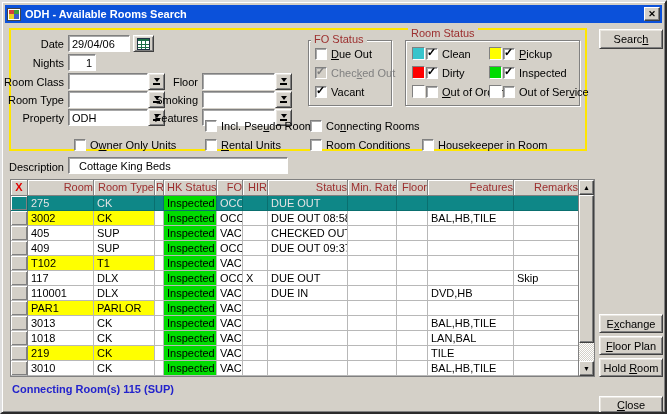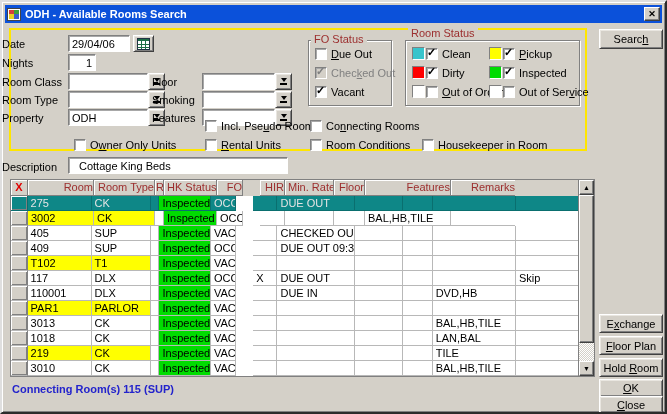--- a/index.html
+++ b/index.html
@@ -29,21 +29,21 @@
     border:1px solid; border-color:#FFF #404040 #404040 #FFF;
     box-shadow: inset -1px -1px 0 #808080;
     font-size:9px; font-weight:bold; text-align:center; line-height:12px; cursor:default; }
   .raised{ background:var(--face,#D4D0C8); border:1px solid; border-color:#FFF #404040 #404040 #FFF;
     box-shadow: inset 1px 1px 0 #E9E6E0, inset -1px -1px 0 #808080; }
   input.fld{ position:absolute; height:17px; font:11px "Liberation Sans",sans-serif;
     padding:0 3px; background:#fff; border:1px solid; border-color:#808080 #FFF #FFF #808080;
     box-shadow: inset 1px 1px 0 #A8A8A8; outline:none; }
   .ta-r{ text-align:right; }
   .lbl{ position:absolute; height:14px; line-height:14px; }
-  .lbl.r{ }
+  .lbl.r{ text-align:right; }
 
   .btn{ position:absolute; font:11px "Liberation Sans",sans-serif;
     background:var(--face,#D4D0C8); border:1px solid; border-color:#FFF #404040 #404040 #FFF;
     box-shadow: inset 1px 1px 0 #E9E6E0, inset -1px -1px 0 #808080; cursor:default; }
 
   
   .mini-btn{ position:absolute; display:flex; flex-direction:column;
     align-items:center; justify-content:center; }
   .tri{ width:0; height:0; border-left:3px solid transparent; border-right:3px solid transparent;
     border-top:4px solid #000; }
@@ -90,21 +90,21 @@
   .trow{ display:flex; height:15px; background:#fff; }
   .tc{ border-right:1px solid #B8B8B8; border-bottom:1px solid #B8B8B8;
     padding:1px 0 0 3px; overflow:hidden; white-space:nowrap; line-height:13px; }
   .tc.rowhdr{ background:var(--face,#D4D0C8); border-right:1px solid #808080;
     box-shadow: inset 1px 1px 0 #FFF, inset -1px -1px 0 #808080; }
   .tc.hk{ background:var(--hk-green,#00DC00); color:#000; }
   .tc.hl{ background:var(--hl-yellow,#FFFF00); color:#000; }
   .trow.sel .tc{ background:var(--sel-teal,#0E8787); color:#E4E4E4; border-color:#0A6F6F; }
   .trow.sel .tc.hk{ background:var(--hk-green,#00DC00); color:#000; }
   .c0{ width:17px; } .c1{ width:66px; } .c2{ width:61px; } .c3{ width:9px; padding-left:1px; }
-  .c4{ width:53px; } .c5{ width:26px; } .c6{ width:25px;margin-left:17px; } .c7{ width:80px; }
+  .c4{ width:53px; } .c5{ width:26px; } .c6{ width:25px; } .c7{ width:80px; }
   .c8{ width:49px; } .c9{ width:31px; } .c10{ width:86px; } .c11{ width:64px; border-right:none; }
 
   
   .sbar{ width:16px; position:relative;
     background:#E6E3DE;
     background-image: repeating-conic-gradient(#FFF 0 25%, #D4D0C8 0 50%);
     background-size:2px 2px; border-left:1px solid #808080; }
   .sbtn{ position:absolute; left:0; width:15px; height:15px;
     background:var(--face,#D4D0C8); border:1px solid; border-color:#FFF #404040 #404040 #FFF;
     box-shadow: inset -1px -1px 0 #808080; font-size:7px; line-height:13px; text-align:center; color:#000; }
@@ -263,20 +263,21 @@
   <div class="grid">
     <div class="grid-main">
       <div class="thead">
           <div class="hc c0">X</div>
           <div class="hc c1">Room</div>
           <div class="hc c2">Room Type</div>
           <div class="hc c3">R</div>
           <div class="hc c4">HK Status</div>
           <div class="hc c5">FO</div>
           <div class="hc c6">HIR</div>
+          <div class="hc c7">Status</div>
           <div class="hc c8">Min. Rate</div>
           <div class="hc c9">Floor</div>
           <div class="hc c10">Features</div>
           <div class="hc c11">Remarks</div>
         </div>
       <div>
           <div class="trow sel">
             <div class="tc c0 rowhdr"></div>
             <div class="tc c1">275</div>
             <div class="tc c2">CK</div>
@@ -291,20 +292,21 @@
             <div class="tc c11"></div>
           </div>
           <div class="trow">
             <div class="tc c0 rowhdr"></div>
             <div class="tc c1 hl">3002</div>
             <div class="tc c2 hl">CK</div>
             <div class="tc c3"></div>
             <div class="tc c4 hk">Inspected</div>
             <div class="tc c5">OCC</div>
             <div class="tc c6"></div>
+            <div class="tc c7">DUE OUT 08:58</div>
             <div class="tc c8"></div>
             <div class="tc c9"></div>
             <div class="tc c10">BAL,HB,TILE</div>
             <div class="tc c11"></div>
           </div>
           <div class="trow">
             <div class="tc c0 rowhdr"></div>
             <div class="tc c1">405</div>
             <div class="tc c2">SUP</div>
             <div class="tc c3"></div>
@@ -449,18 +451,17 @@
       <span class="sbtn up">▲</span>
       <span class="sthumb"></span>
       <span class="sbtn down">▼</span>
     </div>
   </div>
 
   <button class="btn" style="left:597px;top:27px;width:64px;height:20px">Searc<u>h</u></button>
   <button class="btn" style="left:597px;top:312px;width:64px;height:19px">E<u>x</u>change</button>
   <button class="btn" style="left:597px;top:334px;width:64px;height:19px"><u>F</u>loor Plan</button>
   <button class="btn" style="left:597px;top:356px;width:64px;height:19px">Hold <u>R</u>oom</button>
-  <button class="btn" style="left:597px;top:377px;width:64px;height:18px"><u>O</u>K</button>
   <button class="btn" style="left:597px;top:394px;width:64px;height:17px"><u>C</u>lose</button>
 
   <span class="statusbar-text">Connecting Room(s) 115 (SUP)</span>
 
 </div>
 
 </body></html>

